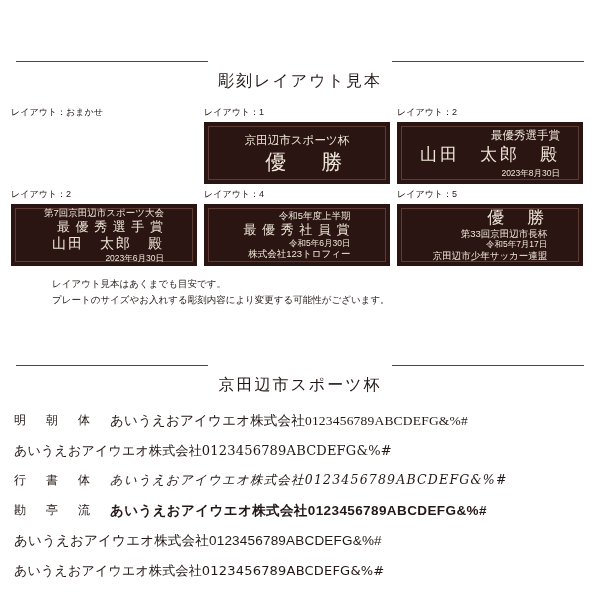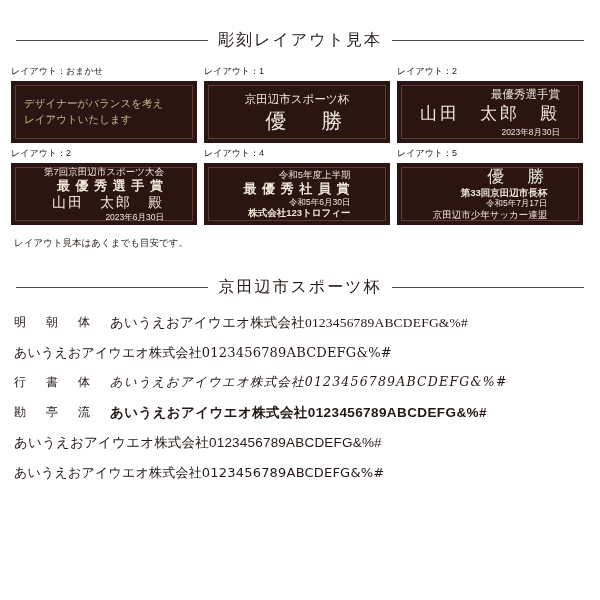--- a/index.html
+++ b/index.html
@@ -33,20 +33,21 @@
     height: 1px;
     background: #4d4845;
   }
   .section-head .title {
     flex: 0 0 auto;
     font-size: 16px;
     letter-spacing: 2px;
     font-weight: normal;
     color: #231815;
     white-space: nowrap;
+    margin-top: 41px;
   }
 
   
   .layout-grid {
     display: grid;
     grid-template-columns: repeat(3, 190px);
     column-gap: 3px;
     row-gap: 4px;
     padding: 0 11px;
     margin-top: 14px;
@@ -124,20 +125,21 @@
     font-size: 8.5px;
   }
   .gap2 { height: 3px; }
 
   
   .notes {
     padding: 10px 14px 0 14px;
     font-size: 9.5px;
     line-height: 1.7;
     color: #231815;
+    margin-left: 38px;
   }
 
   
   .font-list {
     padding: 16px 14px 0 14px;
   }
   .font-row {
     display: flex;
     height: 30px;
   }
@@ -153,44 +155,37 @@
     white-space: nowrap;
     overflow: hidden;
   }
   .f-mincho { font-family: "Liberation Serif", serif; letter-spacing: 0.2px; }
   .f-kaisho { font-family: "DejaVu Serif", serif; letter-spacing: 0.2px; font-size: 13px; }
   .f-gyosho { font-family: "DejaVu Serif", serif; font-style: italic; letter-spacing: 1.2px; font-size: 12.5px; }
   .f-kantei { font-family: "Liberation Sans", sans-serif; font-weight: bold; letter-spacing: 0.4px; }
   .f-kaku   { font-family: "Liberation Sans", sans-serif; letter-spacing: 0.2px; }
   .f-maru   { font-family: "DejaVu Sans", sans-serif; letter-spacing: 0.2px; font-size: 13px; }
 
-  .name-bold { font-weight: bold; }
+  .name-bold { font-weight: normal; }
 </style>
 </head>
 <body>
 
 <div class="page">
 
   <div class="section-head" style="margin-top:30px;">
     <div class="rule"></div>
     <div class="title">彫刻レイアウト見本</div>
     <div class="rule"></div>
   </div>
 
   <div class="layout-grid">
 
     <div class="layout-cell">
       <div class="layout-label">レイアウト：おまかせ</div>
-      <div class="plate">
-        <div class="inner-line"></div>
-        <div class="plate-text t-omakase">
-          <div>デザイナーがバランスを考え</div>
-          <div>レイアウトいたします</div>
-        </div>
-      </div>
     </div>
 
     <div class="layout-cell">
       <div class="layout-label">レイアウト：1</div>
       <div class="plate">
         <div class="inner-line"></div>
         <div class="plate-text">
           <div class="t-head">京田辺市スポーツ杯</div>
           <div class="gap2"></div>
           <div class="t-big">優　勝</div>
@@ -248,20 +243,21 @@
           <div class="t-date">令和5年7月17日</div>
           <div class="t-small">京田辺市少年サッカー連盟</div>
         </div>
       </div>
     </div>
 
   </div>
 
   <div class="notes">
     <div>レイアウト見本はあくまでも目安です。</div>
+    <div>プレートのサイズやお入れする彫刻内容により変更する可能性がございます。</div>
   </div>
 
   <div class="section-head" style="margin-top:26px;">
     <div class="rule"></div>
     <div class="title">京田辺市スポーツ杯</div>
     <div class="rule"></div>
   </div>
 
   <div class="font-list">
 

